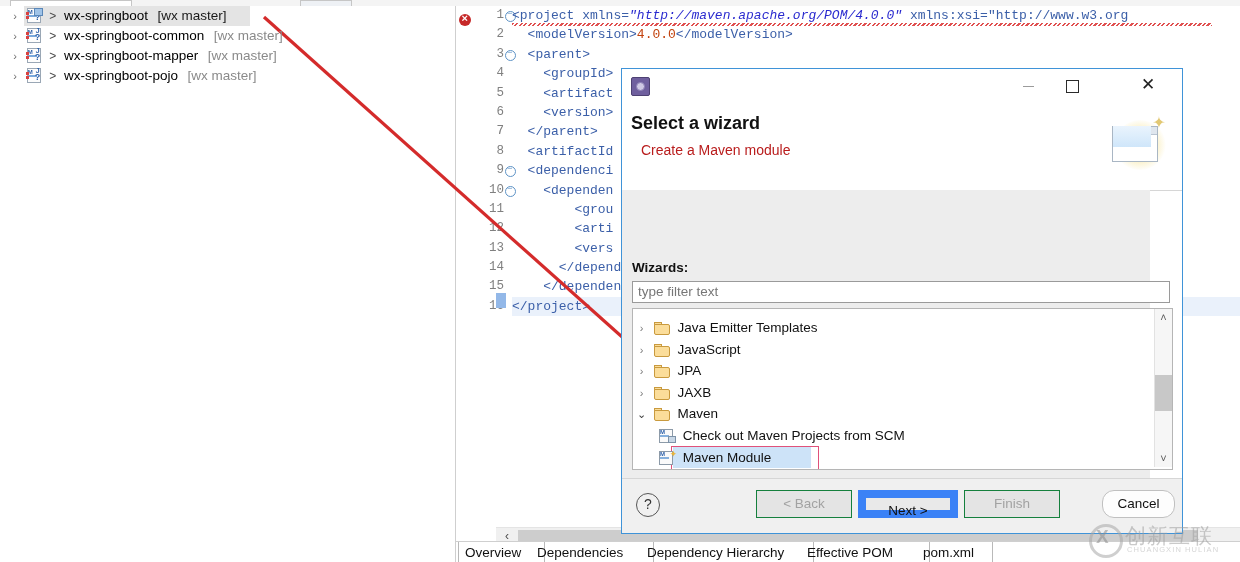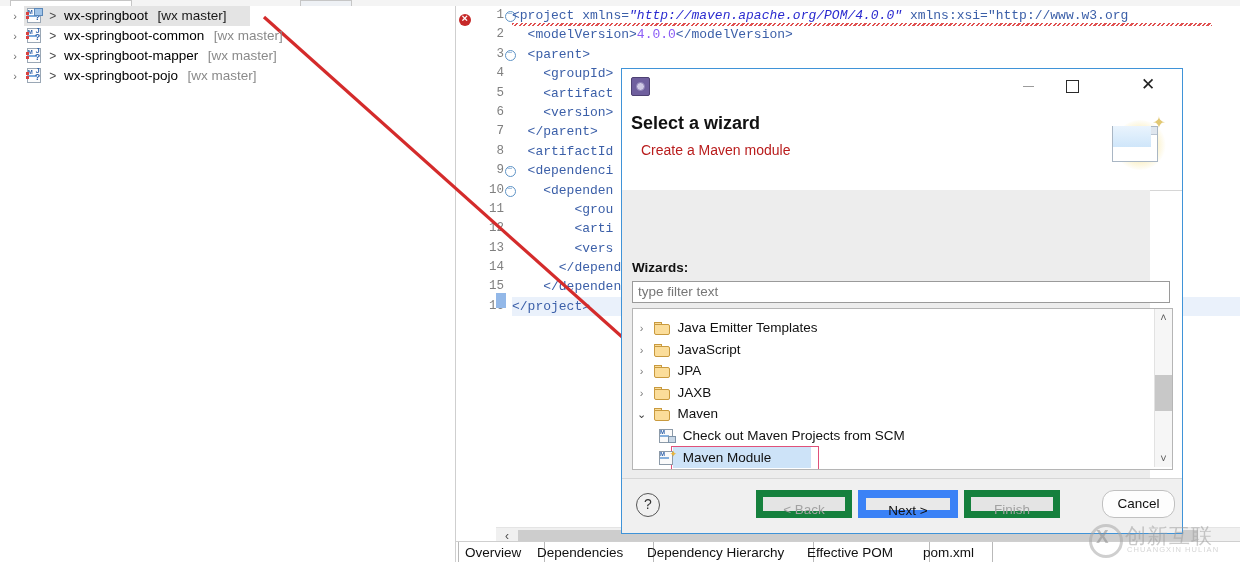--- a/index.html
+++ b/index.html
@@ -45,21 +45,21 @@
   .err-badge{position:absolute;left:3px;top:8px;width:12px;height:12px;border-radius:50%;background:#c62828;}
   .err-badge:before{content:"\00d7";position:absolute;left:2.5px;top:-2px;color:#fff;font-size:11px;font-weight:bold;line-height:12px;}
   .gutter{position:absolute;left:18px;top:0;width:34px;height:518px;background:#ffffff;text-align:right;}
   .gutter .ln{height:19.4px;line-height:19.4px;font-family:"Liberation Mono", monospace;font-size:12.5px;color:#808080;padding-right:4px;}
   .fold{position:absolute;width:9px;height:9px;border:1px solid #5e93c6;border-radius:50%;color:#5e93c6;font-size:9px;line-height:7px;text-align:center;background:#fff;}
   .fold:before{content:"\2212";position:absolute;left:1px;top:-2px;font-size:9px;}
   .codearea{position:absolute;left:56px;top:0;width:728px;height:518px;font-family:"Liberation Mono", monospace;font-size:13px;}
   .cline{height:19.4px;line-height:19.4px;white-space:pre;color:#3b5fa8;}
   .cline.cur{background:#eaf1fb;}
   .strc{color:#2a2acf;font-style:italic;}
-  .txtc{color:#8b5cf6;margin-top:40px;}
+  .txtc{color:#c2410c;margin-top:40px;}
   .squiggle{position:absolute;left:56px;top:17px;width:700px;height:3px;
     background:repeating-linear-gradient(135deg,#e05050 0 1.6px,transparent 1.6px 3.2px);}
   .curline-marker{position:absolute;left:40px;top:287px;width:10px;height:15px;background:#93b8e8;}
 
   
   .hscroll{position:absolute;left:40px;top:521px;width:744px;height:17px;background:#f0f0f0;border-top:1px solid #e4e4e4;}
   .hscroll .larrow{position:absolute;left:3px;top:0;width:16px;height:17px;color:#4d4d4d;font-size:12px;line-height:17px;text-align:center;}
   .hscroll .thumb{position:absolute;left:22px;top:2px;width:680px;height:13px;background:#cdcdcd;}
 
   
@@ -118,21 +118,21 @@
   .vscroll{position:absolute;right:0;top:0;width:17px;height:158px;background:#f6f6f6;border-left:1px solid #e2e2e2;}
   .vscroll .up,.vscroll .dn{position:absolute;left:0;width:17px;height:17px;text-align:center;color:#5a5a5a;font-size:11px;line-height:17px;}
   .vscroll .up{top:0;}
   .vscroll .dn{bottom:0;}
   .vscroll .vthumb{position:absolute;left:0;top:66px;width:17px;height:36px;background:#c8c8c8;}
 
   .dlg-foot{position:absolute;left:0;top:409px;width:560px;height:54px;background:#f0f0f0;border-top:1px solid #d6d6d6;}
   .helpbtn{position:absolute;left:14px;top:14px;width:22px;height:22px;border:1px solid #565656;border-radius:50%;
     text-align:center;line-height:20px;font-size:14px;color:#333;background:#f0f0f0;}
   .dbtn{position:absolute;top:11px;height:28px;line-height:26px;text-align:center;font-size:13.5px;
-    border:7px solid #15803d;background:#e4e4e4;color:#a2a2a2;box-sizing:border-box;}
+    border:1px solid #15803d;background:#e4e4e4;color:#a2a2a2;box-sizing:border-box;}
   .dbtn.default{background:#e9e9e9;border:8px solid #3b82f6;color:#111;}
   .dbtn.plain{background:#fdfdfd;border:1px solid #c0c0c0;color:#111;}
   .b-back{left:134px;width:96px;}
   .b-next{left:236px;width:100px;}
   .b-finish{left:342px;width:96px;}
   .b-cancel{left:480px;width:73px;border-radius:12px;}
 
   
   .wm{position:absolute;left:1087px;top:518px;width:150px;height:40px;opacity:.55;}
   .wm .ring{position:absolute;left:2px;top:6px;width:28px;height:28px;border:3px solid #a8a8a8;border-radius:50%;}

